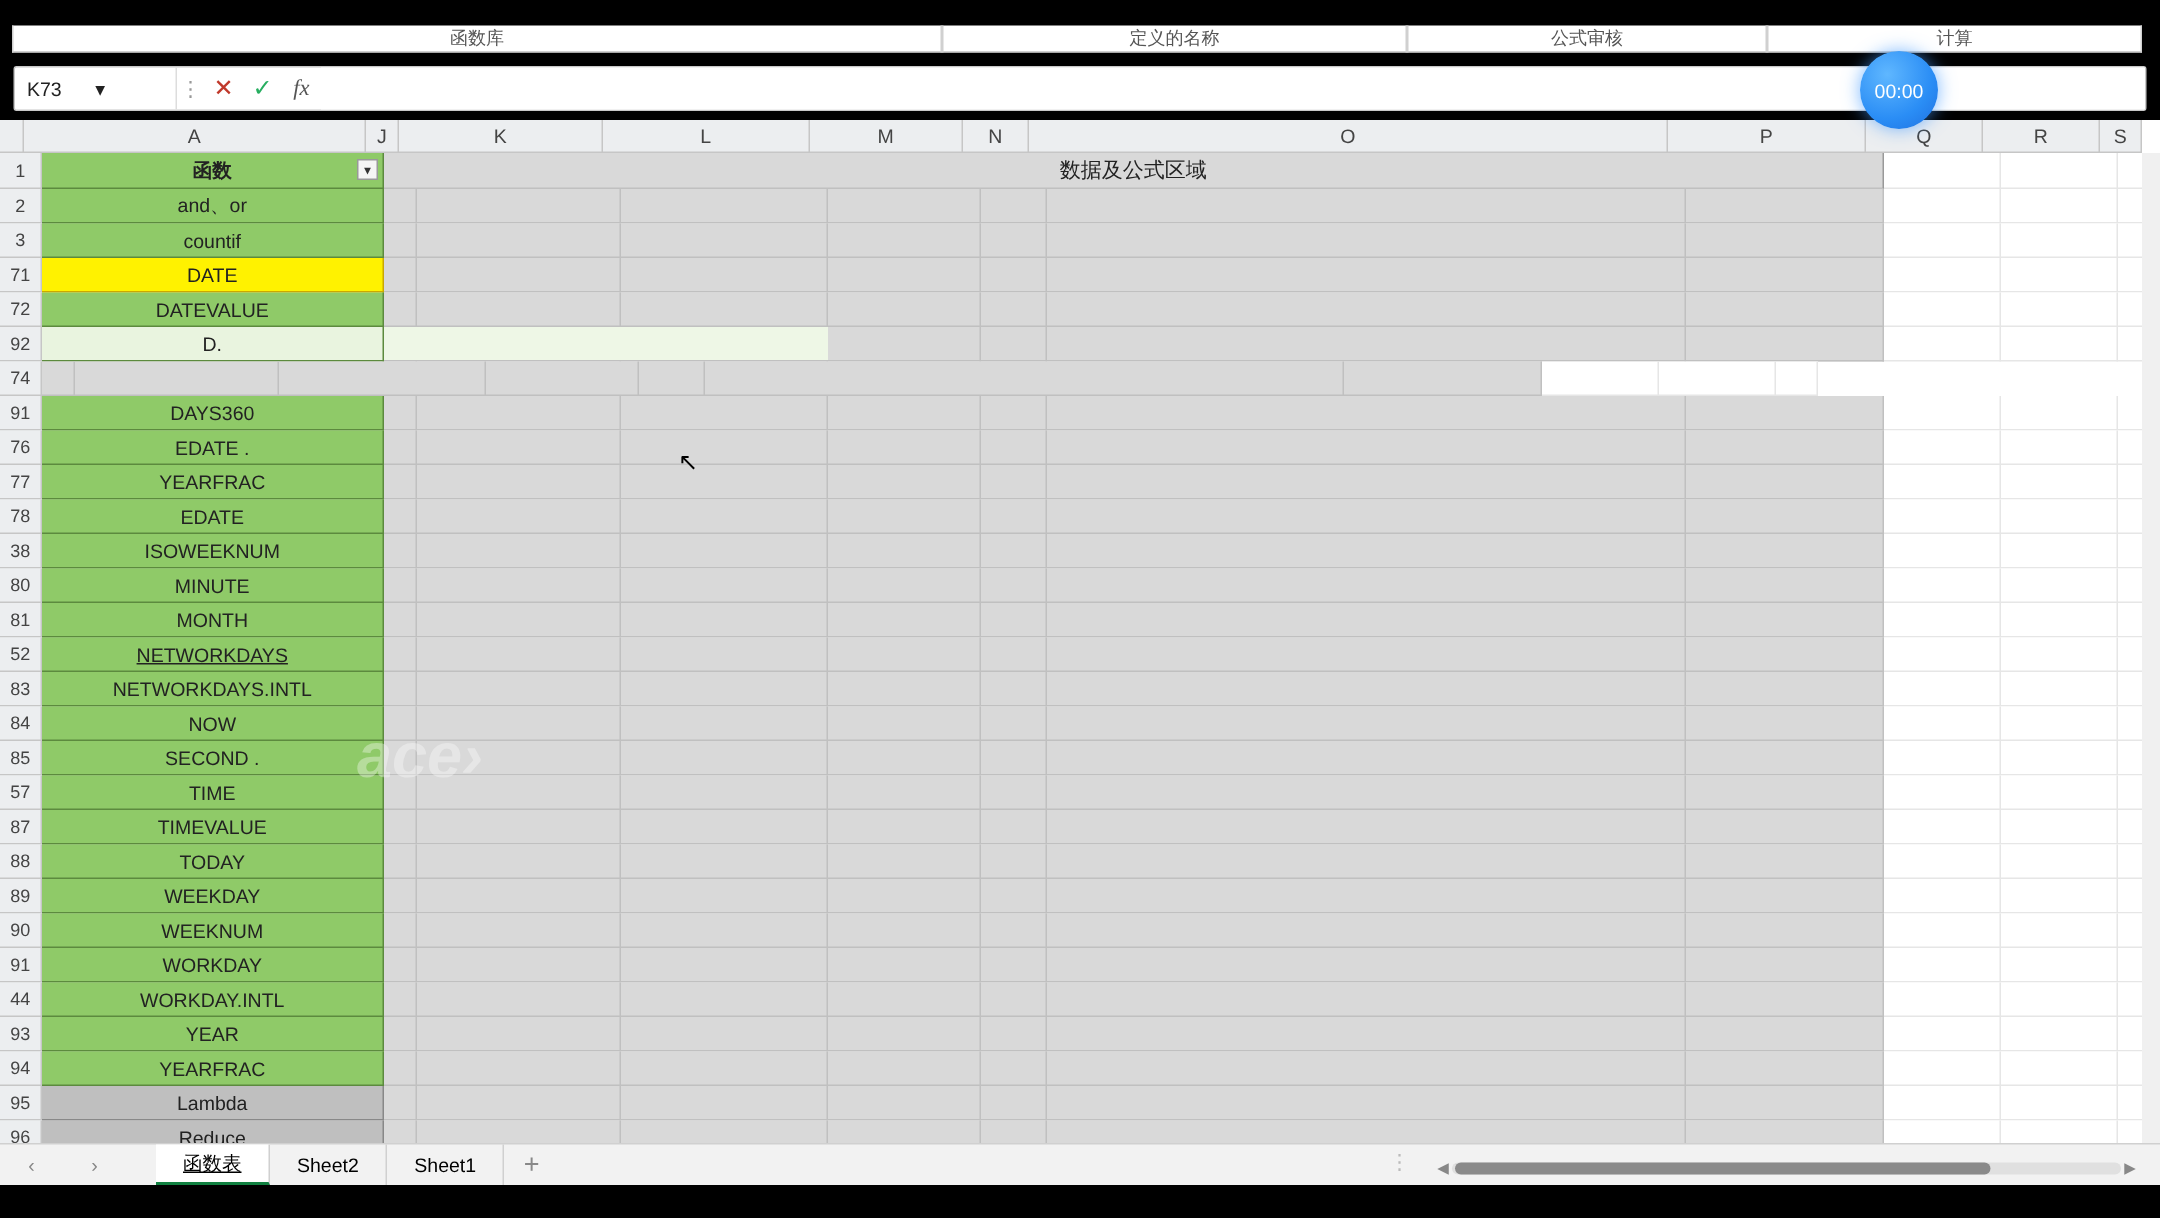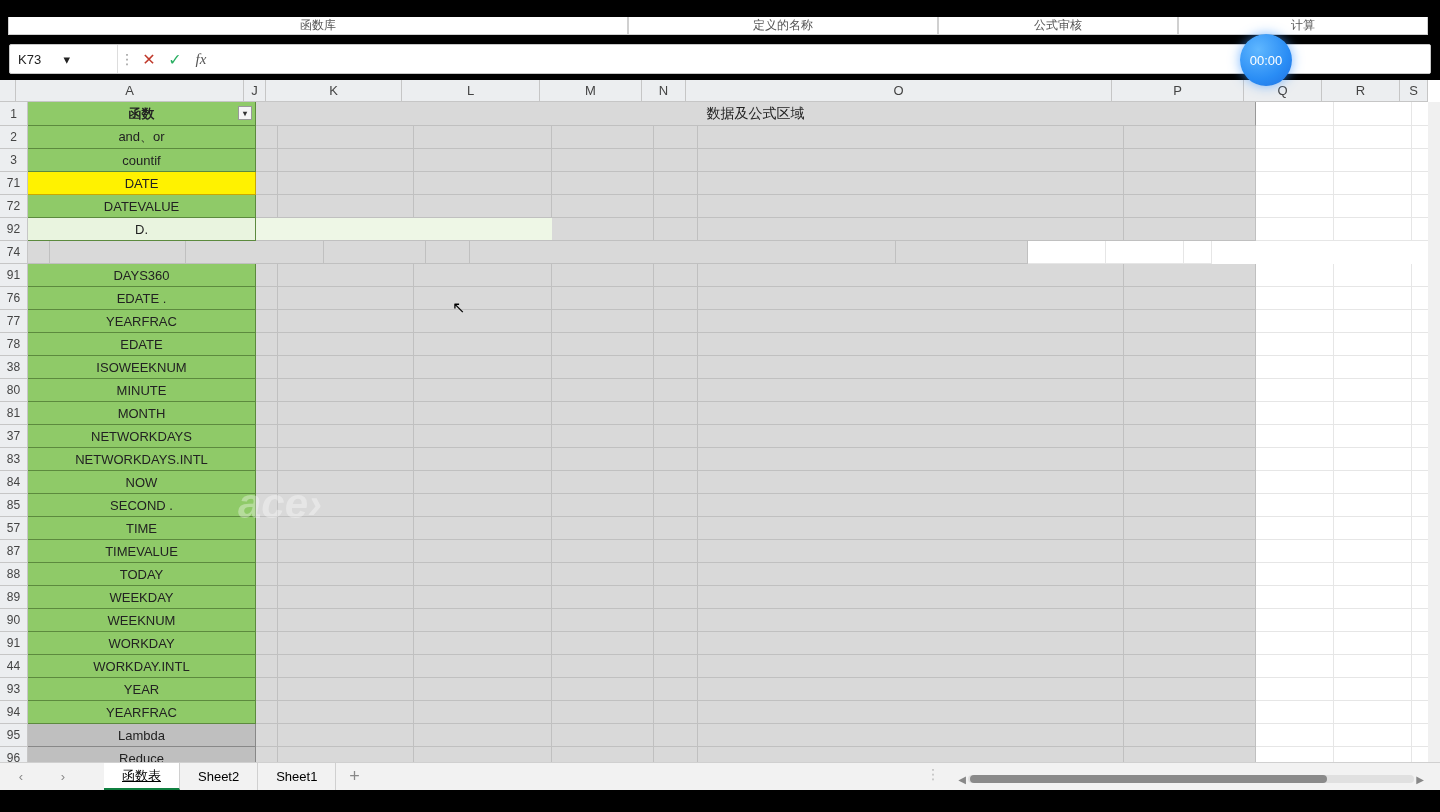--- a/index.html
+++ b/index.html
@@ -557,22 +557,22 @@
           <div class="cell grey" style="width: 138px; flex: 0 0 138px;"></div>
           <div class="cell grey" style="width: 102px; flex: 0 0 102px;"></div>
           <div class="cell grey" style="width: 44px; flex: 0 0 44px;"></div>
           <div class="cell grey" style="width: 426px; flex: 0 0 426px;"></div>
           <div class="cell grey" style="width: 132px; flex: 0 0 132px;"></div>
           <div class="cell white" style="width: 78px; flex: 0 0 78px; border-right: 1px solid rgb(230, 230, 230); border-bottom: 1px solid rgb(230, 230, 230);"></div>
           <div class="cell white" style="width: 78px; flex: 0 0 78px; border-right: 1px solid rgb(230, 230, 230); border-bottom: 1px solid rgb(230, 230, 230);"></div>
           <div class="cell white" style="width: 28px; flex: 0 0 28px; border-right: 1px solid rgb(230, 230, 230); border-bottom: 1px solid rgb(230, 230, 230);"></div>
         </div>
         <div class="row">
-          <div class="row-header">37</div>
-          <div class="cell cell-a" style="width: 228px; flex: 0 0 228px;">NETWORKDAYS</div>
+          <div class="row-header">52</div>
+          <div class="cell cell-a" style="width: 228px; flex: 0 0 228px; text-decoration: underline;">NETWORKDAYS</div>
           <div class="cell grey" style="width: 22px; flex: 0 0 22px;"></div>
           <div class="cell grey" style="width: 136px; flex: 0 0 136px;"></div>
           <div class="cell grey" style="width: 138px; flex: 0 0 138px;"></div>
           <div class="cell grey" style="width: 102px; flex: 0 0 102px;"></div>
           <div class="cell grey" style="width: 44px; flex: 0 0 44px;"></div>
           <div class="cell grey" style="width: 426px; flex: 0 0 426px;"></div>
           <div class="cell grey" style="width: 132px; flex: 0 0 132px;"></div>
           <div class="cell white" style="width: 78px; flex: 0 0 78px; border-right: 1px solid rgb(230, 230, 230); border-bottom: 1px solid rgb(230, 230, 230);"></div>
           <div class="cell white" style="width: 78px; flex: 0 0 78px; border-right: 1px solid rgb(230, 230, 230); border-bottom: 1px solid rgb(230, 230, 230);"></div>
           <div class="cell white" style="width: 28px; flex: 0 0 28px; border-right: 1px solid rgb(230, 230, 230); border-bottom: 1px solid rgb(230, 230, 230);"></div>

